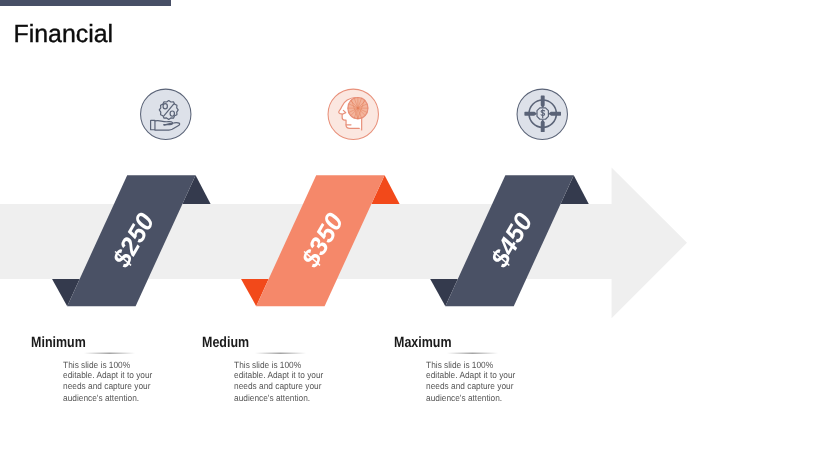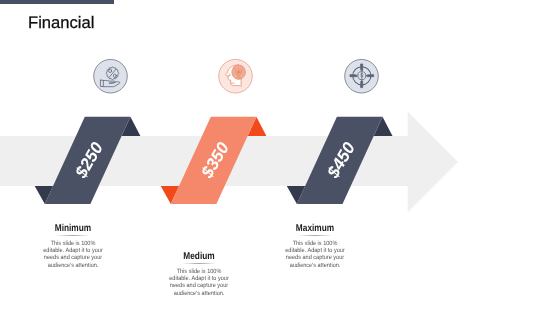--- a/index.html
+++ b/index.html
@@ -1,25 +1,25 @@
 <!DOCTYPE html>
 <html><head>
 <meta charset="utf-8">
 <style>
   html,body{margin:0;padding:0;}
   body{width:560px;height:315px;background:#fff;overflow:hidden;
        font-family:"Liberation Sans",sans-serif;
        -webkit-font-smoothing:antialiased;text-rendering:geometricPrecision;}
   #slide{position:relative;width:560px;height:315px;background:#ffffff;overflow:hidden;}
   #topbar{position:absolute;left:0;top:0;width:114px;height:4px;background:#474f66;}
-  #title{filter:opacity(1);position:absolute;left:9px;top:13.7px;font-size:16.6px;line-height:18px;color:#0d0d0d;margin-left:19px;-webkit-text-stroke:0.25px #0d0d0d;}
+  #title{filter:opacity(1);position:absolute;left:9px;top:13.7px;font-size:16.6px;line-height:18px;color:#0d0d0d;-webkit-text-stroke:0.25px #0d0d0d;}
   #graphic{position:absolute;left:0;top:0;width:560px;height:315px;}
   .amount{filter:opacity(1);font-size:17px;font-weight:bold;fill:#ffffff;font-style:italic;
           font-family:"Liberation Sans",sans-serif;}
-  .cap{position:absolute;width:126px;height:60px;text-align:center;}
+  .cap{position:absolute;width:126px;height:60px;text-align:left;}
   .cap .hd{filter:opacity(1);position:absolute;left:0;top:0;width:126px;font-size:10px;font-weight:bold;color:#1a1a1a;transform:scaleX(0.83);line-height:11px;}
   .cap .rule{position:absolute;left:46px;top:12.2px;width:34px;height:1px;background:linear-gradient(to right,rgba(190,190,190,0),rgba(160,160,160,0.95),rgba(190,190,190,0));}
   .cap .bd{filter:opacity(1);position:absolute;left:29px;top:17px;font-size:6.1px;line-height:7.2px;color:#555;width:68px;transform:scaleX(0.91);}
   .iconlayer{position:absolute;left:0;top:0;width:560px;height:315px;}
   .iconlayer g[data-name^="icon-"] > circle{stroke-width:0.7;}
   .stk1,.stk2,.stk3{fill:none;stroke-width:0.8;stroke-linecap:round;stroke-linejoin:round;}
   .brain{fill:#f3b49c;}
   .brainlines{stroke-width:0.4;stroke:#e27a55;opacity:0.75;}
   .headfill{fill:#ffffff;stroke:none;}
   .ring{stroke-width:1.05;}
@@ -102,21 +102,21 @@
       </g>
     </g>
   </svg>
 
   <div id="captions">
       <div class="cap" data-name="caption-minimum" style="left: 10px; top: 223px;">
         <div class="hd" data-name="caption-title">Minimum</div>
         <div class="rule" data-name="caption-divider"></div>
         <div class="bd" data-name="caption-body">This slide is 100% editable. Adapt it to your needs and capture your audience's attention.</div>
       </div>
-      <div class="cap" data-name="caption-medium" style="left: 136px; top: 223px; margin-top: 28px;">
+      <div class="cap" data-name="caption-medium" style="left: 124px; top: 223px;">
         <div class="hd" data-name="caption-title">Medium</div>
         <div class="rule" data-name="caption-divider"></div>
         <div class="bd" data-name="caption-body">This slide is 100% editable. Adapt it to your needs and capture your audience's attention.</div>
       </div>
       <div class="cap" data-name="caption-maximum" style="left: 252px; top: 223px;">
         <div class="hd" data-name="caption-title">Maximum</div>
         <div class="rule" data-name="caption-divider"></div>
         <div class="bd" data-name="caption-body">This slide is 100% editable. Adapt it to your needs and capture your audience's attention.</div>
       </div>
     </div>

